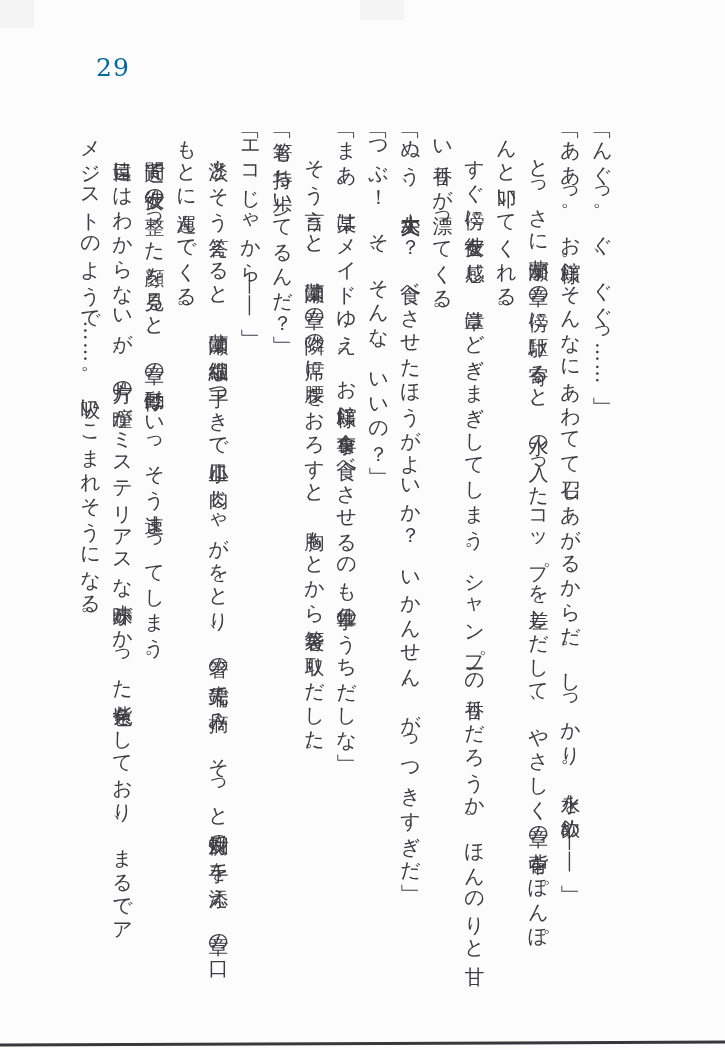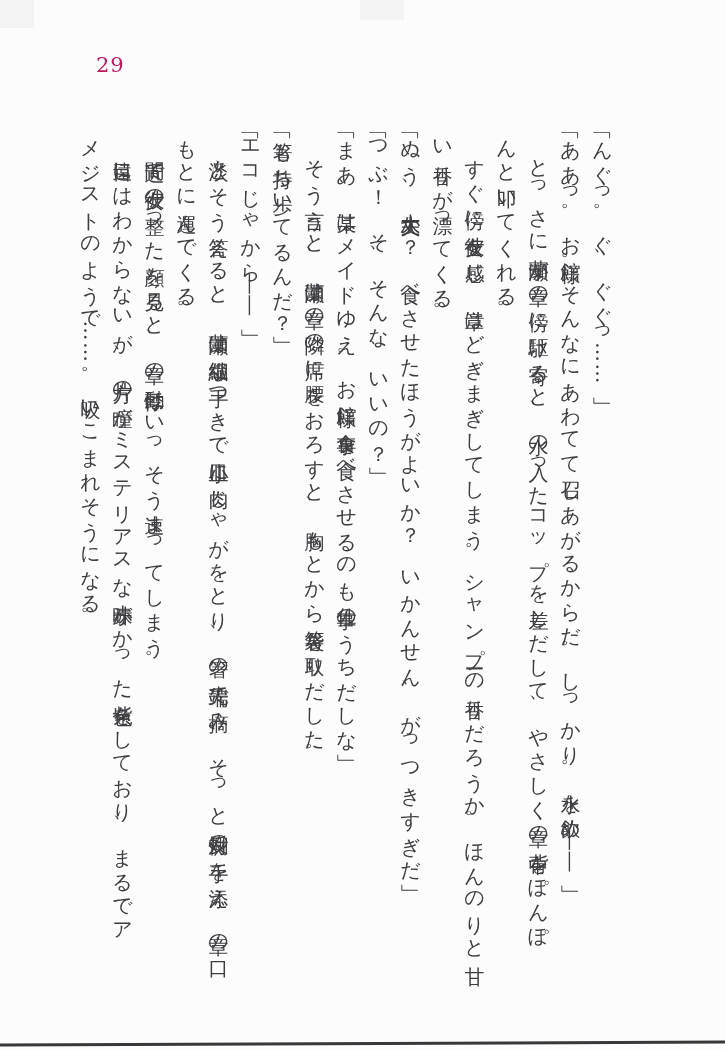--- a/index.html
+++ b/index.html
@@ -25,23 +25,23 @@
   .smudge-b {
     position: absolute;
     top: 0; left: 360px;
     width: 44px; height: 20px;
     background: #f4f4f5;
   }
   .page-number {
     position: absolute;
     top: 53px;
     left: 96px;
-    font-size: 21px;
+    font-size: 25px;
     letter-spacing: 1px;
-    color: #be185d;
+    color: #0369a1;
   }
   
   .text-block {
     position: absolute;
     top: 126px;
     right: 106px;
     height: 830px;
     writing-mode: vertical-rl;
     text-orientation: mixed;
     font-size: 20px;

